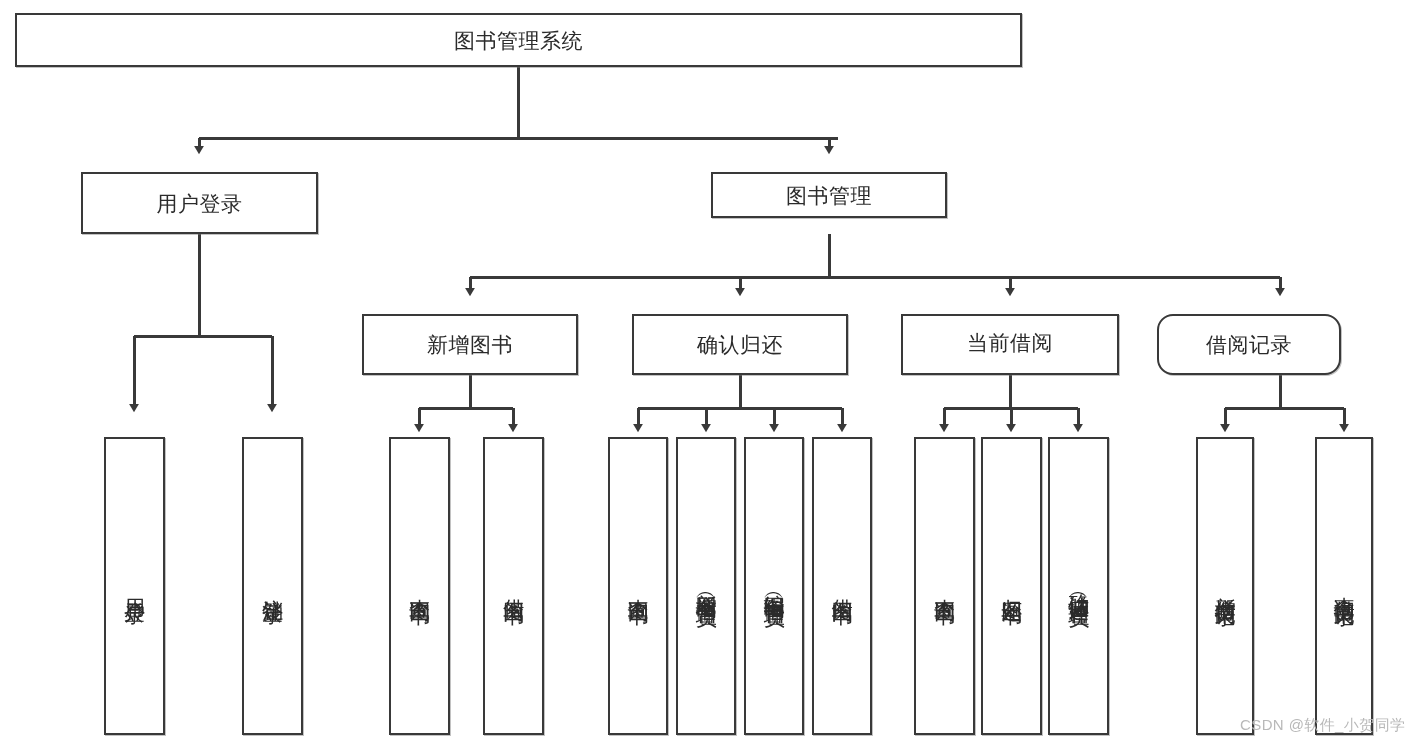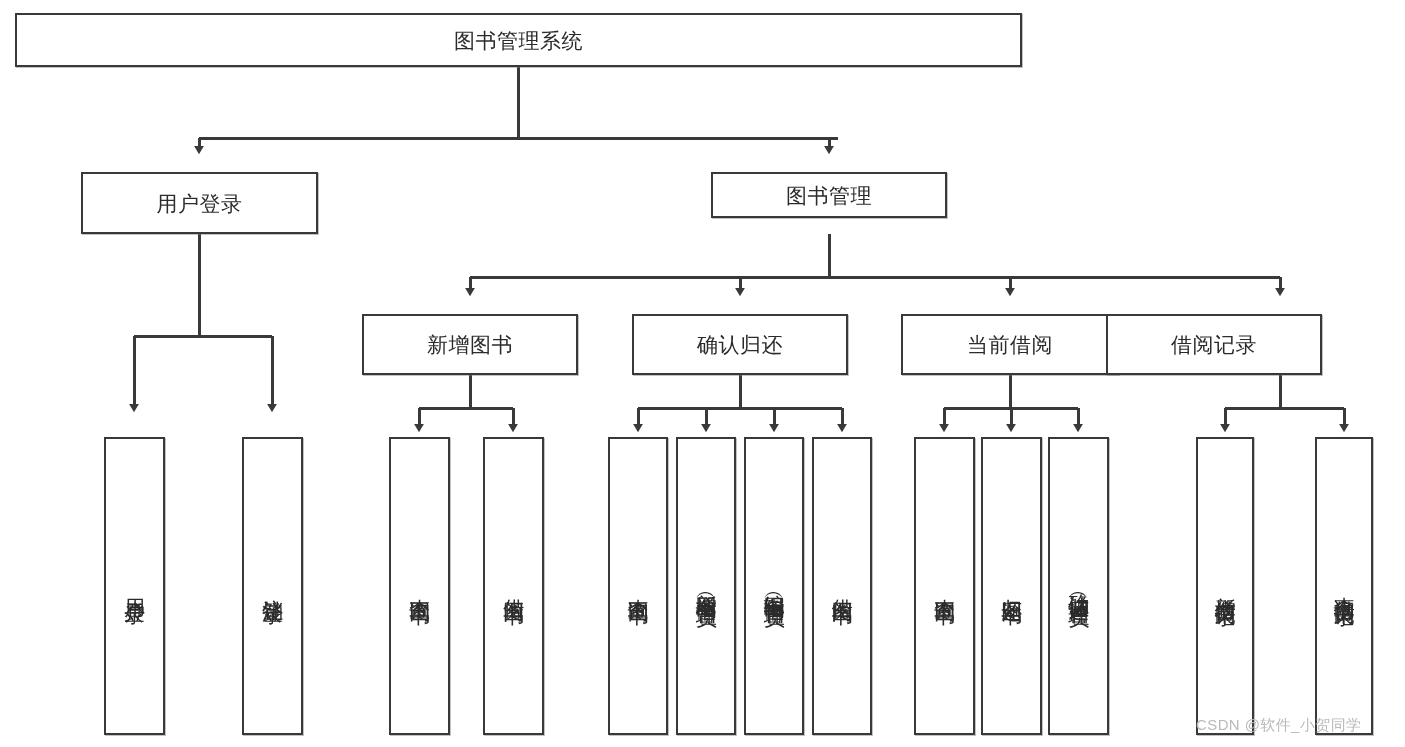--- a/index.html
+++ b/index.html
@@ -126,24 +126,24 @@
   <div class="node-box" id="node-l2-1" style="left: 711px; top: 172px; width: 236px; height: 46px;">
     <span class="node-label-h">图书管理</span>
   </div>
 
   <div class="node-box" id="node-l3-0" style="left: 362px; top: 314px; width: 216px; height: 61px;">
     <span class="node-label-h">新增图书</span>
   </div>
   <div class="node-box" id="node-l3-1" style="left: 632px; top: 314px; width: 216px; height: 61px;">
     <span class="node-label-h">确认归还</span>
   </div>
-  <div class="node-box" id="node-l3-2" style="left: 901px; top: 314px; width: 218px; height: 61px;">
+  <div class="node-box" id="node-l3-2" style="left: 901px; top: 314px; width: 218px; height: 61px; font-family: Liberation Mono, monospace;">
     <span class="node-label-h">当前借阅</span>
   </div>
-  <div class="node-box" id="node-l3-3" style="left: 1106px; top: 314px; width: 216px; height: 61px;">
+  <div class="node-box" id="node-l3-3" style="left: 1157px; top: 314px; width: 184px; height: 61px; border-radius: 16px;">
     <span class="node-label-h">借阅记录</span>
   </div>
 
   <div class="node-box" id="node-leaf-0" style="left: 104px; top: 437px; width: 61px; height: 298px;">
     <span class="node-label-v">用户登录</span>
   </div>
   <div class="node-box" id="node-leaf-1" style="left: 242px; top: 437px; width: 61px; height: 298px;">
     <span class="node-label-v">注销登录</span>
   </div>
   <div class="node-box" id="node-leaf-2" style="left: 389px; top: 437px; width: 61px; height: 298px;">
@@ -173,15 +173,15 @@
   <div class="node-box" id="node-leaf-10" style="left: 1048px; top: 437px; width: 61px; height: 298px;">
     <span class="node-label-v">确认归还（管理员）</span>
   </div>
   <div class="node-box" id="node-leaf-11" style="left: 1196px; top: 437px; width: 58px; height: 298px;">
     <span class="node-label-v">新增借阅记录</span>
   </div>
   <div class="node-box" id="node-leaf-12" style="left: 1315px; top: 437px; width: 58px; height: 298px;">
     <span class="node-label-v">查询借阅记录</span>
   </div>
 
-  <div class="watermark" id="watermark" style="left: 1196px; top: 716px;">CSDN @软件_小贺同学</div>
+  <div class="watermark" id="watermark" style="left: 1196px; top: 716px; padding-left: 44px;">CSDN @软件_小贺同学</div>
 
 </div>
 
 </body></html>

